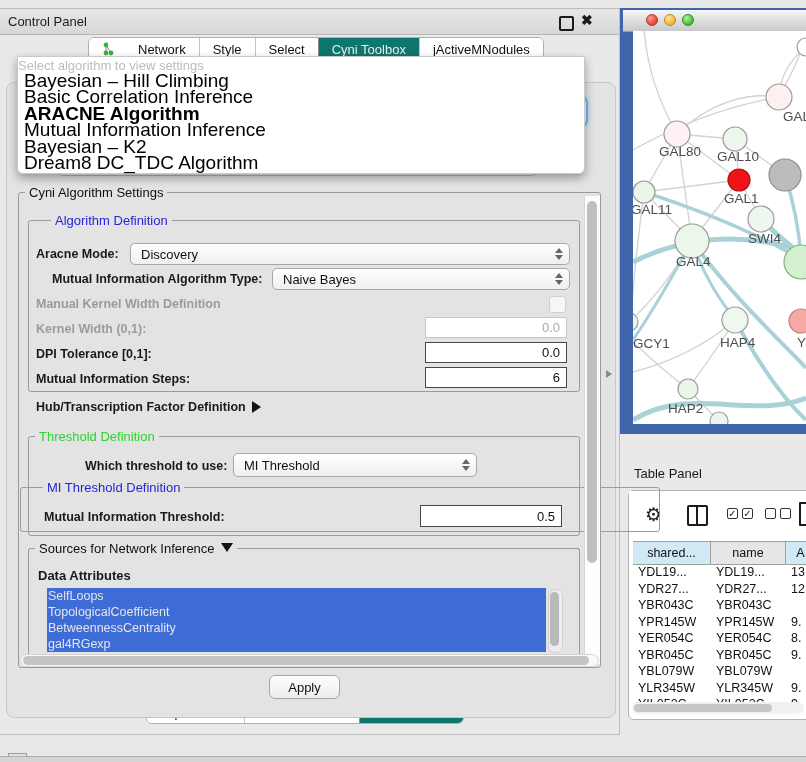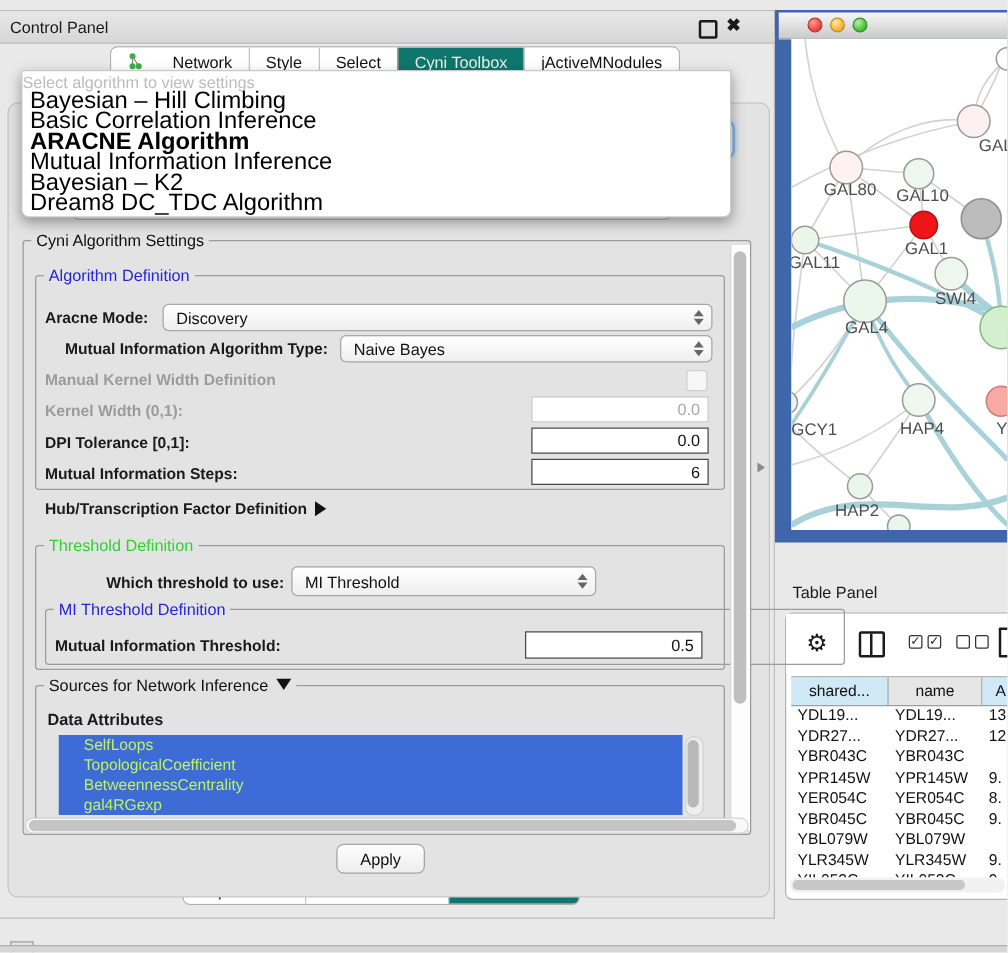--- a/index.html
+++ b/index.html
@@ -42,21 +42,21 @@
          border:1px solid #c9c9c9;border-radius:0 0 6px 6px;
          box-shadow:0 4px 10px rgba(0,0,0,.35);z-index:50;}
   .popup-hint{height:15px;font-size:13px;color:#bcbcbc;padding-top:1px;}
   .popup-item{height:16.4px;line-height:16.4px;font-size:19px;padding-left:6px;color:#000;}
   .popup-item.bold{font-weight:bold;}
 
   
   .group{border:1px solid #9b9b9b;border-radius:3px;box-sizing:border-box;z-index:3;}
   .group-title{position:absolute;top:-8px;left:6px;background:#e3e3e3;padding:0 4px;
                font-size:13px;white-space:nowrap;}
-  .t-blue{color:#2525d8;}
+  .t-blue{color:#2525d8;margin-left:16px;}
   .t-green{color:#2ed32e;}
 
   .lbl{font-size:12.5px;font-weight:bold;color:#1a1a1a;white-space:nowrap;z-index:4;}
   .lbl.dis{color:#9b9b9b;}
 
   .combo{background:linear-gradient(#ffffff,#efefef);border:1px solid #a8a8a8;border-radius:5px;
          font-size:13px;display:flex;align-items:center;padding-left:10px;box-sizing:border-box;z-index:4;}
   .combo .stepper{margin-left:auto;margin-right:6px;display:flex;flex-direction:column;gap:2px;}
   .tri-up{width:0;height:0;border-left:4px solid transparent;border-right:4px solid transparent;
           border-bottom:5px solid #666;}
@@ -70,21 +70,21 @@
 
   .checkbox{width:15px;height:15px;background:#f6f6f6;border:1px solid #cfcfcf;border-radius:3px;z-index:4;}
 
   .arrow-right{display:inline-block;width:0;height:0;border-top:6px solid transparent;
                border-bottom:6px solid transparent;border-left:9px solid #111;vertical-align:-2px;margin-left:6px;}
   .arrow-down{display:inline-block;width:0;height:0;border-left:6px solid transparent;
               border-right:6px solid transparent;border-top:9px solid #111;vertical-align:1px;margin-left:6px;}
 
   
   .attr-list{left:47px;top:588px;width:499px;height:64px;background:#3d6cd7;overflow:hidden;z-index:4;}
-  .attr-item{height:16px;line-height:16px;color:#bef264;font-size:12.5px;padding-left:20px;}
+  .attr-item{height:16px;line-height:16px;color:#e5e5e5;font-size:12.5px;padding-left:1px;}
   .list-vscroll{left:548px;top:589px;width:13px;height:62px;background:#ededed;border:1px solid #d2d2d2;
                 border-radius:7px;z-index:4;}
   .list-vthumb{position:absolute;left:1px;top:2px;width:9px;height:54px;background:#b9b9b9;border-radius:5px;}
 
   
   .v-scroll{left:584px;top:196px;width:15px;height:468px;background:#fdfdfd;
             border-left:1px solid #d6d6d6;z-index:4;}
   .v-thumb{position:absolute;left:2px;top:5px;width:10px;height:362px;background:#bfbfbf;border-radius:6px;}
   .h-scroll{left:20px;top:654px;width:579px;height:13px;background:#f9f9f9;border:1px solid #d4d4d4;
             border-radius:7px;box-sizing:border-box;z-index:5;}
@@ -225,21 +225,21 @@
 
   <span class="abs lbl" style="left:85px;top:459px;">Which threshold to use:</span>
   <div class="abs combo" style="left:221px;top:453px;width:244px;height:24px;margin-left:12px;">
     <span>MI Threshold</span>
     <span class="stepper">
         <span class="tri-up"></span>
         <span class="tri-dn"></span>
       </span>
   </div>
 
-  <div class="abs group" style="left:36px;top:487px;width:640px;height:45px;">
+  <div class="abs group" style="left:20px;top:487px;width:640px;height:45px;">
     <span class="group-title t-blue">MI Threshold Definition</span>
   </div>
   <span class="abs lbl" style="left:44px;top:510px;">Mutual Information Threshold:</span>
   <div class="abs field" style="left:420px;top:505px;width:142px;height:22px;">
     <span>0.5</span>
   </div>
 
   <div class="abs group" style="left:28px;top:548px;width:552px;height:118px;border-bottom:none;">
     <span class="group-title" style="font-weight:normal;"><span>Sources for Network Inference</span><span class="arrow-down"></span></span>
   </div>

